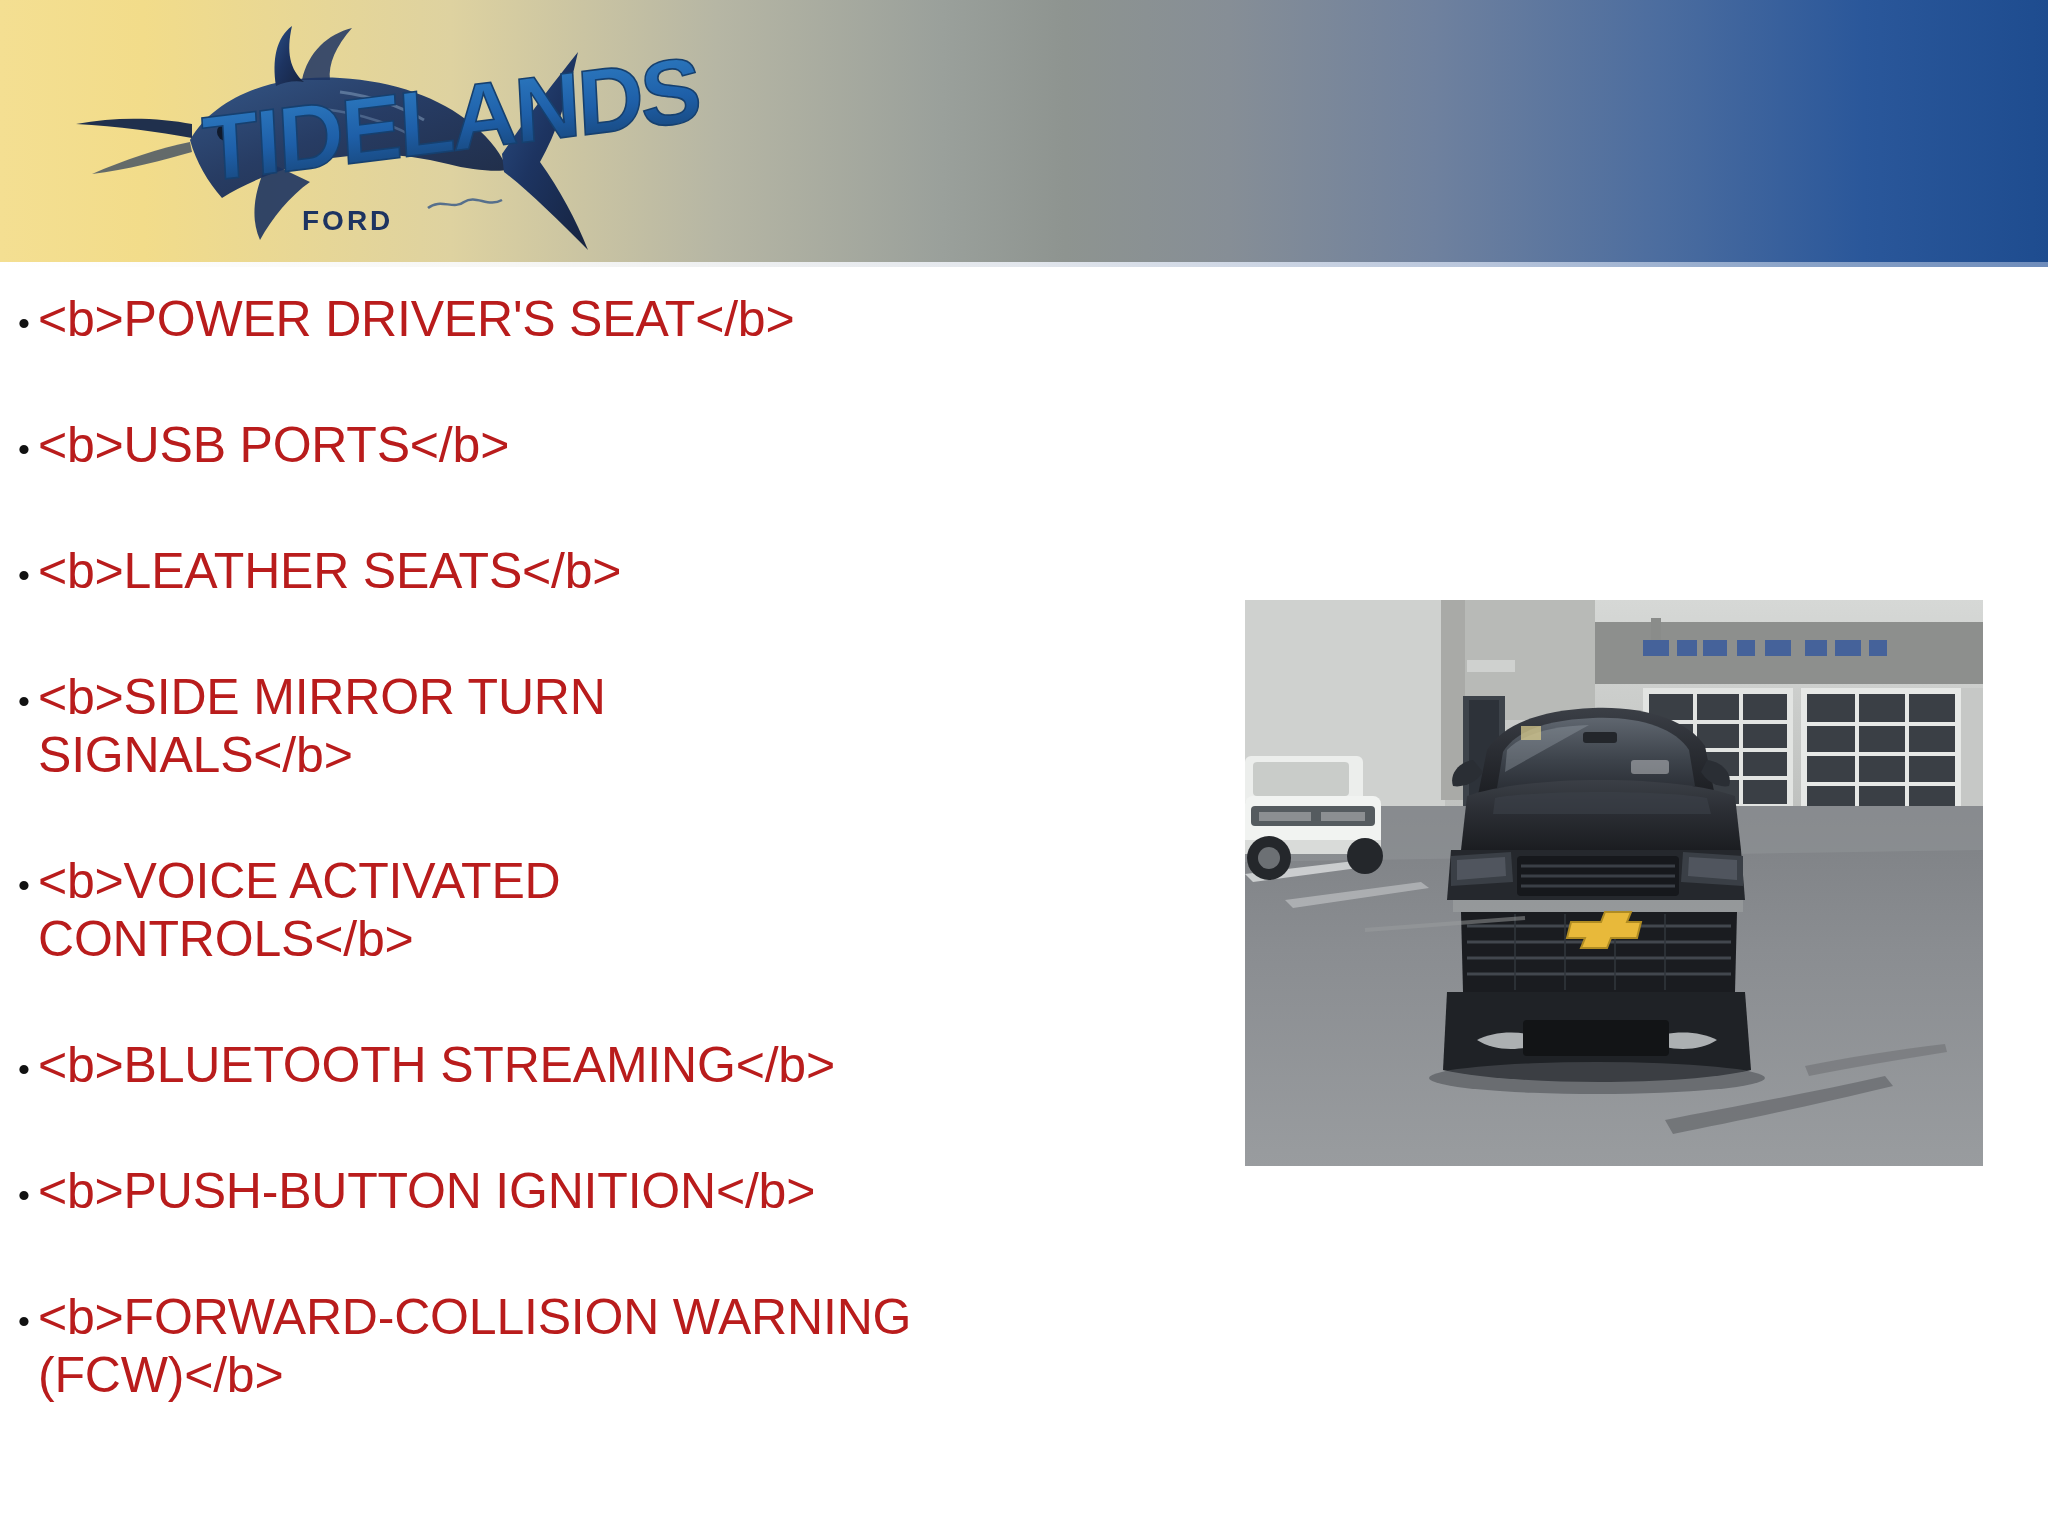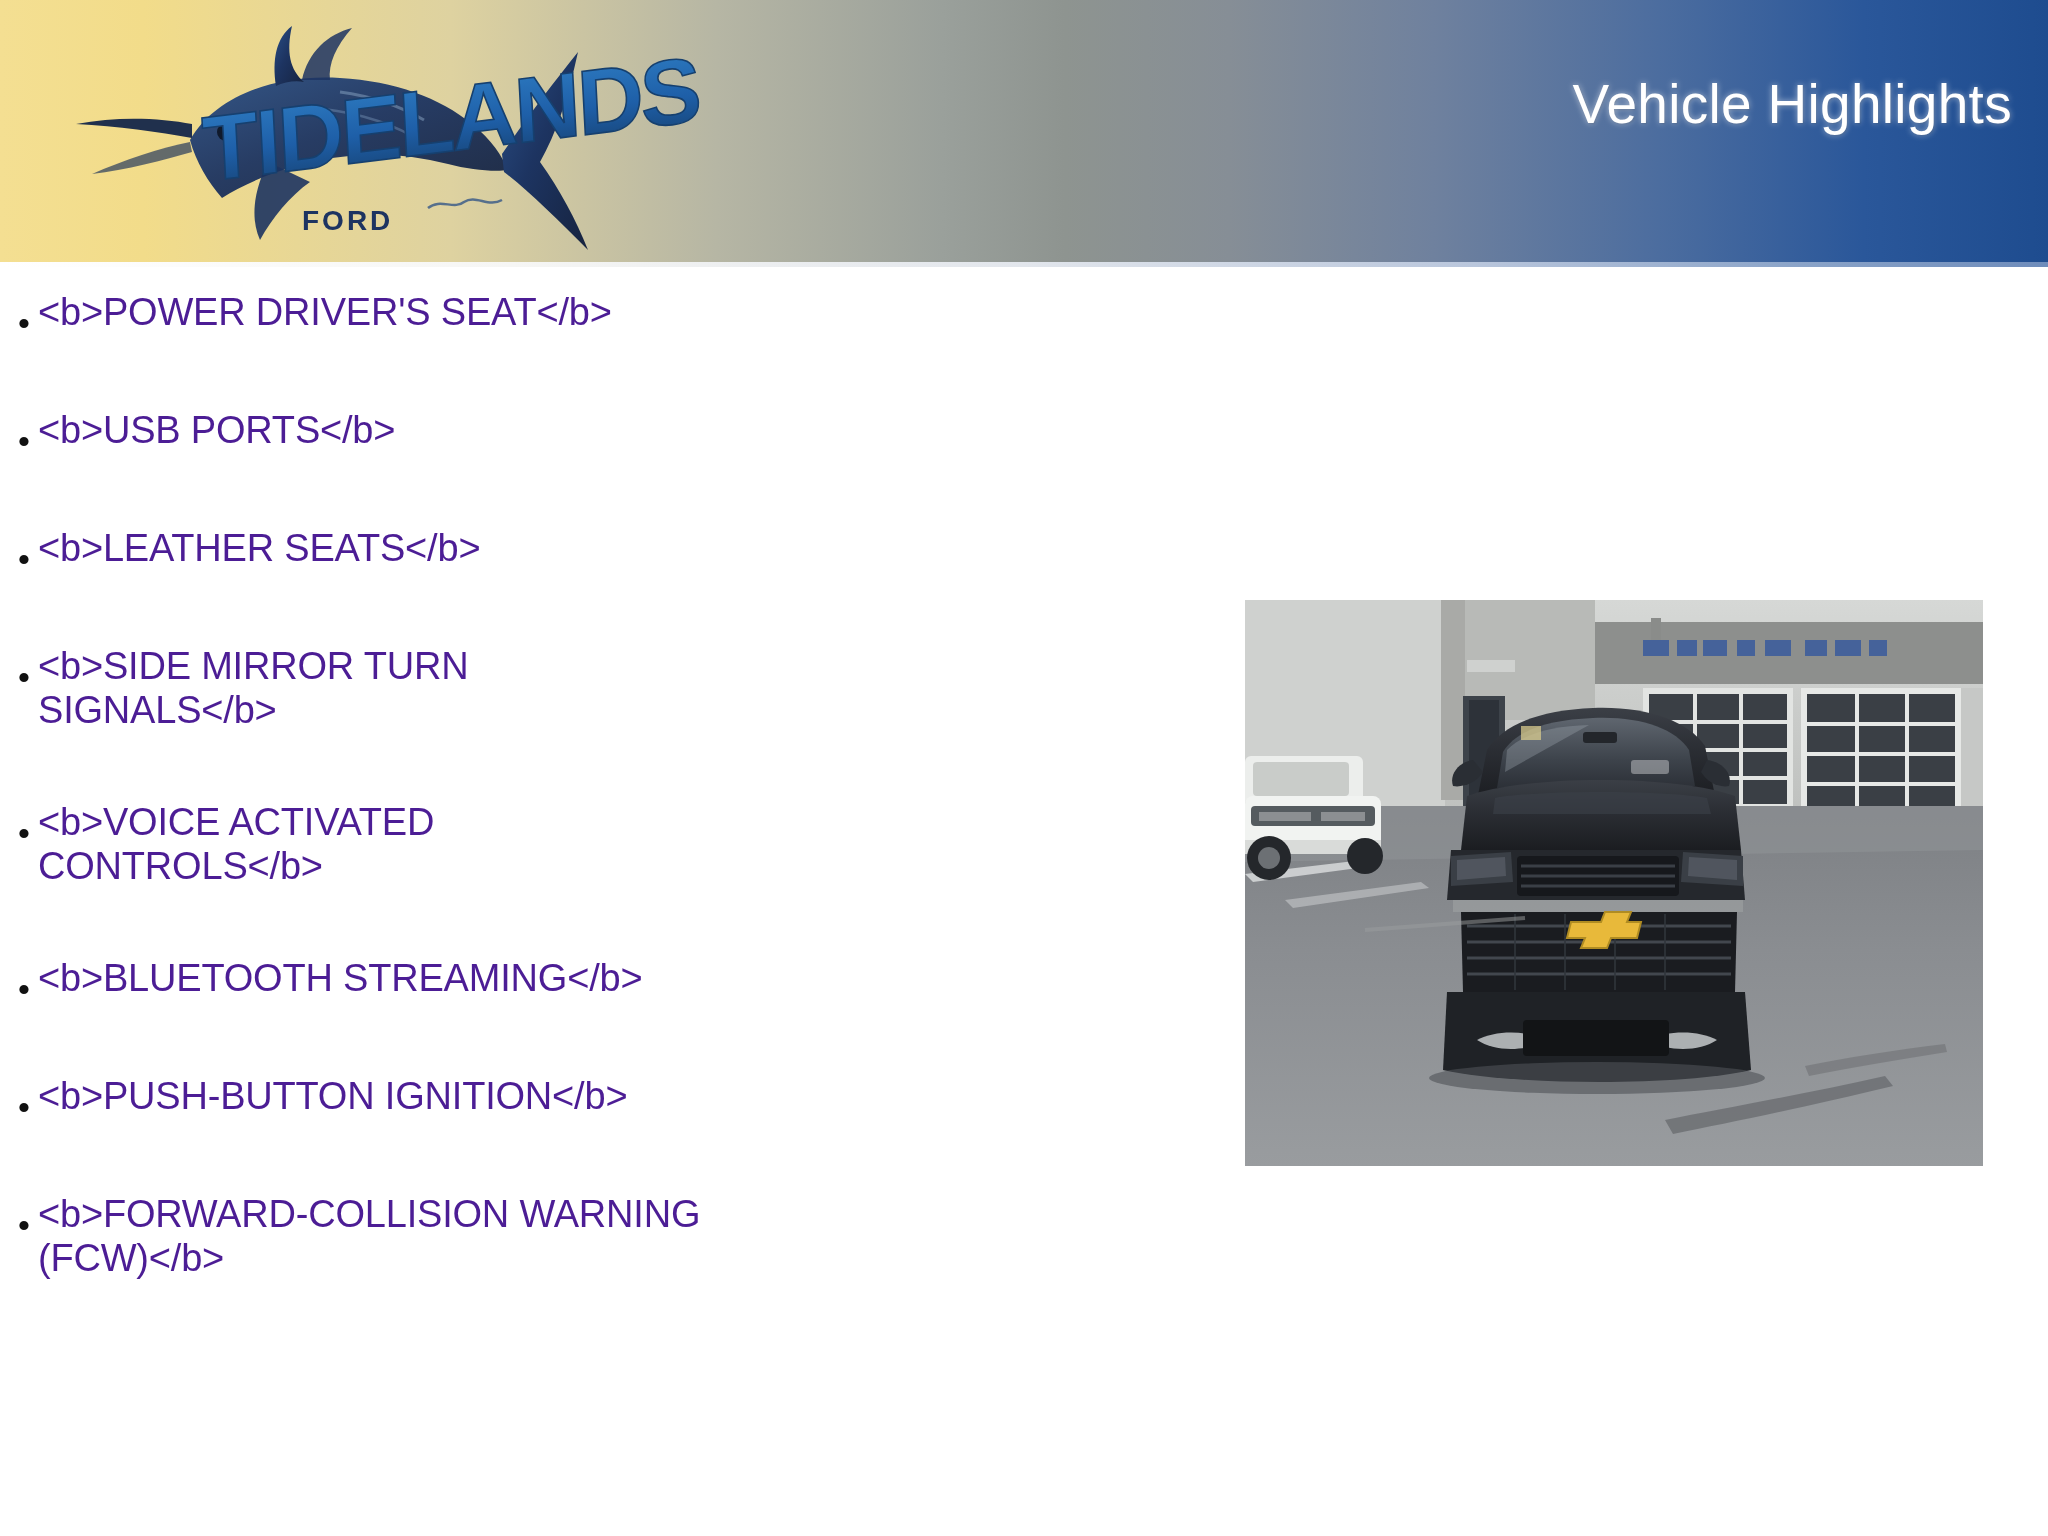--- a/index.html
+++ b/index.html
@@ -97,23 +97,23 @@
     width: 38px;
     padding-left: 18px;
     padding-top: 16px;
     font-size: 34px;
     line-height: 1;
     color: #111111;
   }
 
   .bullet-text {
     flex: 1 1 auto;
-    font-size: 38px;
+    font-size: 50px;
     line-height: 1.16;
-    color: #4c1d95;
+    color: #b91c1c;
     letter-spacing: -0.2px;
     white-space: pre-line;
   }
 
   
   #photo-frame {
     position: absolute;
     left: 1245px;
     top: 600px;
     width: 738px;
@@ -170,21 +170,20 @@
         </g>
 
         <text x="176" y="168" font-family="'Liberation Sans', sans-serif" font-size="92" font-weight="bold" fill="url(#wordGrad)" stroke="#16406f" stroke-width="1.6" transform="rotate(-7 176 168) skewX(-4)" letter-spacing="-3">TIDELANDS</text>
 
         <text x="262" y="218" font-family="'Liberation Sans', sans-serif" font-size="28" font-weight="bold" fill="#1d3461" letter-spacing="3">FORD</text>
 
         <path d="M388 196 C400 186 414 198 424 190 C436 182 448 196 462 188" stroke="#2a4f86" stroke-width="2.5" fill="none" opacity="0.75"></path>
       </svg>
     </div>
 
-    <div id="header-title">Vehicle Highlights</div>
   </div>
 
   <div id="header-underline"></div>
 
   <div id="bullets">
 
     <div class="bullet-row">
       <span class="bullet-dot">•</span>
       <span class="bullet-text">&lt;b&gt;POWER DRIVER'S SEAT&lt;/b&gt;</span>
     </div>

